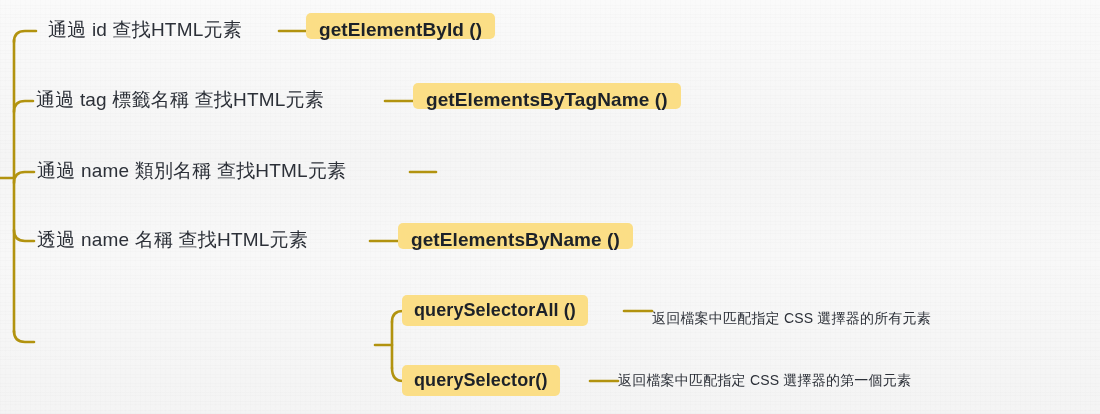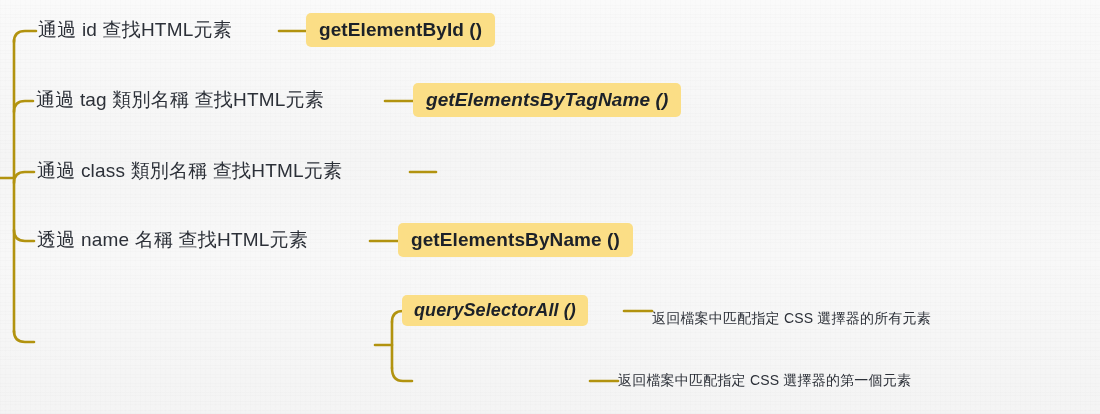--- a/index.html
+++ b/index.html
@@ -41,25 +41,25 @@
     line-height:1;
     margin-top:9px;
   }
   .badge{
     background:#fbde86;
     color:#1c2129;
     font-size:19px;
     font-weight:700;
     letter-spacing:.1px;
     border-radius:5px;
-    padding:7px 13px 8px 13px;
+    padding:7px 13px 0 13px;
     line-height:1;
     display:inline-block;
   }
-  .badge.sub{font-size:18px;padding:6px 12px 7px 12px;font-style:italic;}
+  .badge.sub{font-size:18px;padding:6px 12px 7px 12px;}
 </style>
 </head>
 <body>
 
 <div id="canvas">
 
   <svg id="wires" viewBox="0 0 1100 414" xmlns="http://www.w3.org/2000/svg">
     <g fill="none" stroke="#b2930f" stroke-width="2.6" stroke-linecap="round">
 
       <path d="M0,178 L14,178"></path>
@@ -84,38 +84,41 @@
       <path d="M279,31 L306,31"></path>
       <path d="M385,101 L413,101"></path>
       <path d="M410,172 L436,172"></path>
       <path d="M370,241 L398,241"></path>
 
       <path d="M624,311 L652,311"></path>
       <path d="M590,381 L618,381"></path>
     </g>
   </svg>
 
-  <div class="node branch-label" style="left:38px;top:20px;">通過 id 查找HTML元素</div>
+  <div class="node branch-label" style="left:48px;top:20px;">通過 id 查找HTML元素</div>
   <div class="node" style="left:306px;top:13px;">
     <span class="badge">getElementById ()</span>
   </div>
 
-  <div class="node branch-label" style="left:36px;top:90px;">通過 tag 類別名稱 查找HTML元素</div>
-  <div class="node" style="left:413px;top:83px;font-style:italic;">
+  <div class="node branch-label" style="left:36px;top:90px;">通過 tag 標籤名稱 查找HTML元素</div>
+  <div class="node" style="left:413px;top:83px;">
     <span class="badge">getElementsByTagName ()</span>
   </div>
 
-  <div class="node branch-label" style="left:37px;top:161px;">通過 class 類別名稱 查找HTML元素</div>
+  <div class="node branch-label" style="left:37px;top:161px;">通過 name 類別名稱 查找HTML元素</div>
 
   <div class="node" style="left:398px;top:223px;">
     <span class="badge">getElementsByName ()</span>
   </div>
   <div class="node branch-label" style="left:37px;top:230px;">透過 name 名稱 查找HTML元素</div>
 
 
   <div class="node" style="left:402px;top:295px;">
     <span class="badge sub">querySelectorAll ()</span>
   </div>
   <div class="node leaf-desc" style="left:652px;top:302px;">返回檔案中匹配指定 CSS 選擇器的所有元素</div>
 
+  <div class="node" style="left:402px;top:365px;">
+    <span class="badge sub">querySelector()</span>
+  </div>
   <div class="node leaf-desc" style="left:618px;top:364px;">返回檔案中匹配指定 CSS 選擇器的第一個元素</div>
 
 </div>
 
 </body></html>

